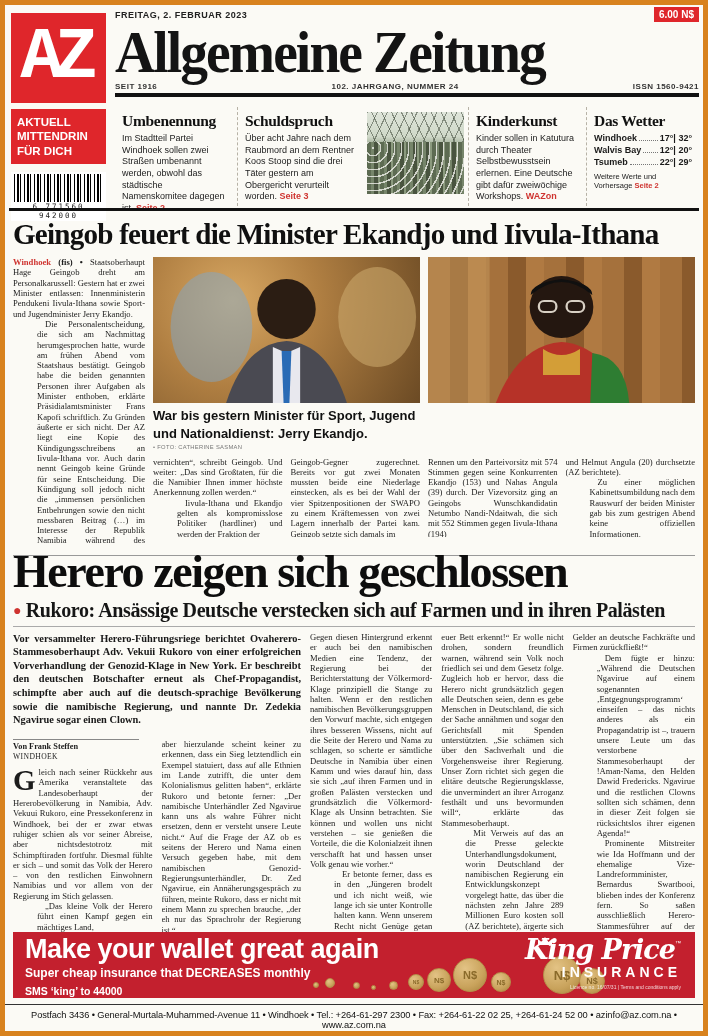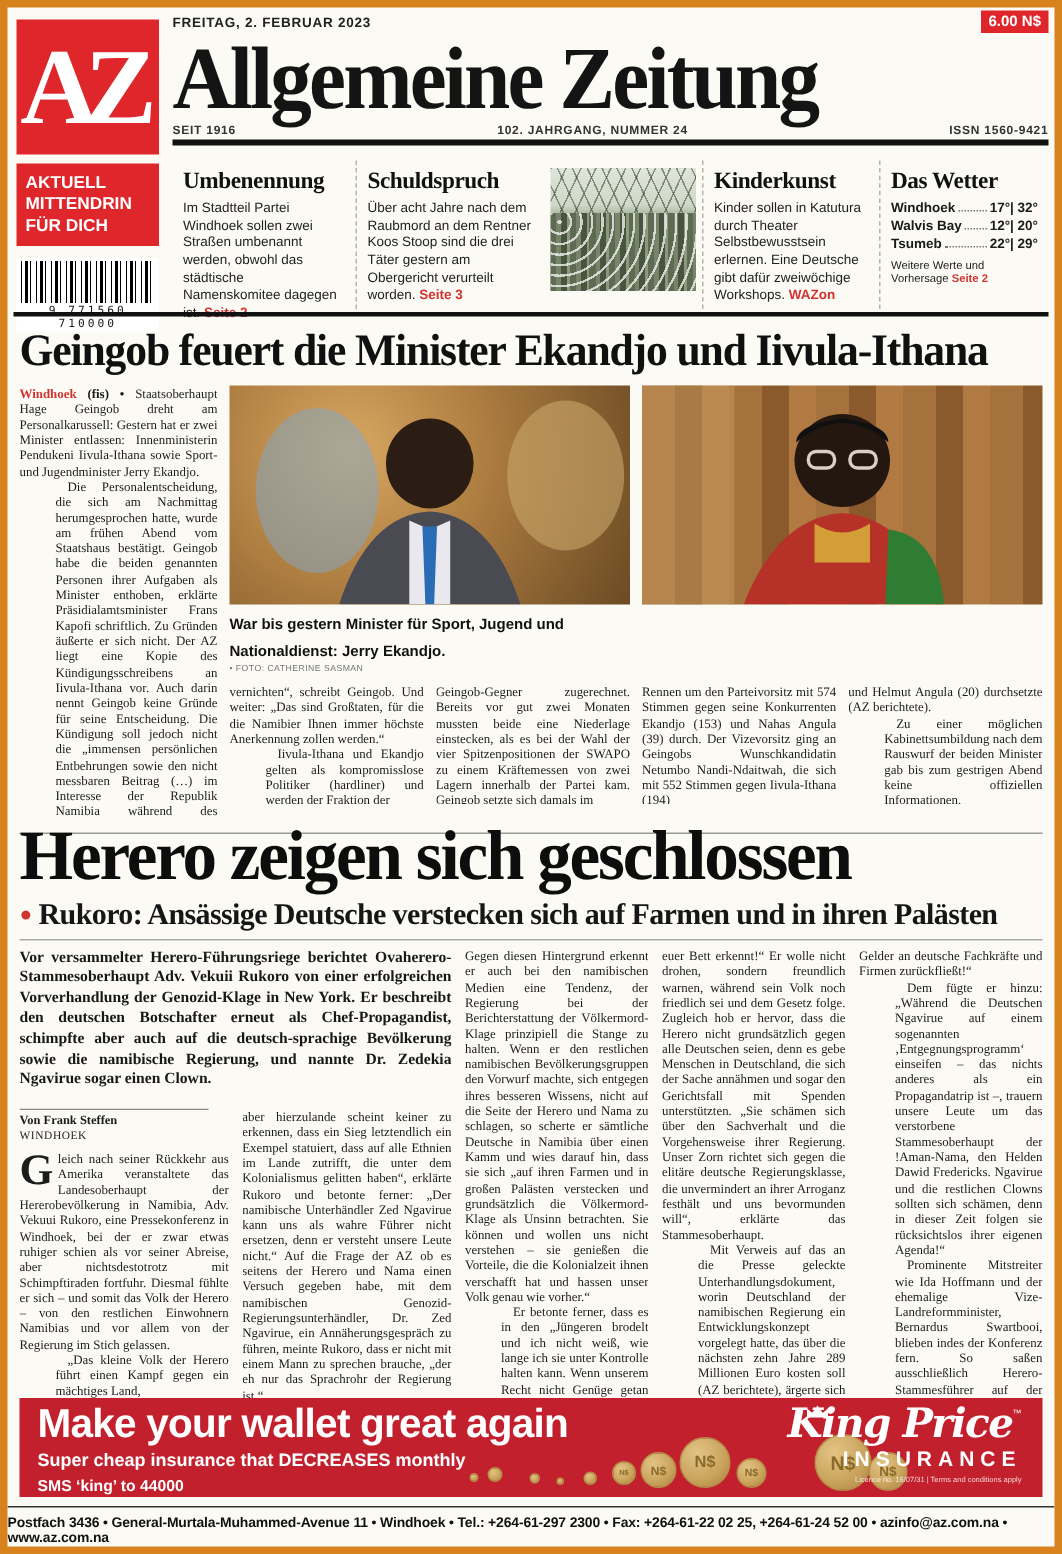--- a/index.html
+++ b/index.html
@@ -7,21 +7,21 @@
   .page {
     position:relative; width:708px; height:1036px; margin:0 auto;
     background:#fbfaf5; border:5px solid #d8821e; overflow:hidden;
     color:#1a1a1a;
   }
   
   .header { position:relative; height:100px; }
   .az-logo {
     position:absolute; left:6px; top:8px; width:95px; height:90px;
     background:#df262b; color:#fff; display:flex; align-items:center; justify-content:center;
-    font-family:Liberation Serif, serif; font-weight:bold; font-size:72px; letter-spacing:-9px;
+    font-family:Liberation Mono, monospace; font-weight:bold; font-size:72px; letter-spacing:-9px;
     padding-right:8px;
   }
   .head-right { position:absolute; left:110px; top:2px; right:4px; }
   .topline { display:flex; justify-content:space-between; align-items:flex-start; height:16px; }
   .date { font-size:9px; font-weight:bold; letter-spacing:0.5px; color:#222; padding-top:3px; }
   .price { background:#df262b; color:#fff; font-size:10px; font-weight:bold; padding:2px 5px; }
   .masthead {
     font-family:"Liberation Serif", serif; font-weight:bold; font-size:59px; color:#141414;
     white-space:nowrap; letter-spacing:-2px; line-height:1.0;
     transform:scaleX(0.94); transform-origin:left center;
@@ -83,21 +83,21 @@
   .bodytext p + p { text-indent:8px;margin-left:24px; }
   .a1-col1 { width:132px; flex:none; height:290px; overflow:hidden; }
   .a1-right { flex:1; }
   .photos { display:flex; gap:8px; }
   figure { flex:1; }
   .photo { height:146px; position:relative; overflow:hidden; }
   .photo svg { position:absolute; inset:0; }
   .photo1 { background:radial-gradient(circle at 30% 30%, #d8a863 0%, #b07f42 40%, #6b4a24 100%); }
   .photo2 { background:repeating-linear-gradient(90deg,#a5713c 0 22px,#8a5a2c 22px 40px,#b07a42 40px 58px); }
   figcaption { margin-top:3px; }
-  .cap-main { font-size:10px; font-weight:bold; line-height:1.25; color:#111; display:inline; }
+  .cap-main { font-size:13px; font-weight:bold; line-height:1.25; color:#111; display:inline; }
   .cap-credit { font-size:5.8px; color:#777; letter-spacing:0.3px; display:block; margin-top:1px; }
   .a1-cols { display:flex; gap:8px; margin-top:7px; }
   .a1-cols .col { flex:1; height:80px; overflow:hidden; }
   .dateline-loc { color:#cf3430; font-weight:bold; }
   .dateline-credit { font-weight:bold; }
   .a1-rule { border-bottom:1px solid #999; margin-top:8px; }
   
   .article2 { position:absolute; left:8px; right:8px; top:543px; }
   .a2-headline {
     font-family:"Liberation Serif", serif; font-weight:bold; font-size:47px; color:#0d0d0d;
@@ -135,21 +135,21 @@
           border:1px solid #b5904a; color:#8a6a2a; font-weight:bold; display:flex; align-items:center; justify-content:center; }
   .brand { position:absolute; right:14px; top:4px; text-align:right; }
   .brand-script { font-family:"DejaVu Serif", serif; font-style:italic; font-weight:bold; font-size:27px; line-height:1.0; letter-spacing:-1px; }
   .brand-tm { font-size:6px; vertical-align:14px; }
   .brand-sub { font-size:14px; font-weight:bold; letter-spacing:4px; margin-top:1px; }
   .brand-license { font-size:5px; opacity:0.8; margin-top:4px; }
   .crown { position:absolute; right:128px; top:0px; }
   
   .footer {
     position:absolute; left:0px; right:0px; top:999px; border-top:1.5px solid #333;
-    font-size:9.3px; font-weight:bold; padding-top:5px; color:#111;
+    font-size:9.3px; font-weight:normal; text-align:center; padding-top:5px; color:#111;
     letter-spacing:-0.1px;
   }
 </style>
 </head>
 <body>
 
 <div class="page">
 
   <div class="header">
     <div class="az-logo">AZ</div>
@@ -164,21 +164,21 @@
         <span>102. JAHRGANG, NUMMER 24</span>
         <span>ISSN 1560-9421</span>
       </div>
     </div>
   </div>
 
   <div class="left-rail">
     <div class="slogan">Aktuell Mittendrin Für Dich</div>
     <div class="barcode-box">
       <div class="barcode"></div>
-      <div class="barcode-num">9 771560 710000</div>
+      <div class="barcode-num">6 771560 942000</div>
     </div>
   </div>
 
   <div class="teasers">
     <div class="teaser" style="width:122px;">
       <h3>Umbenennung</h3>
       <p><span>Im Stadtteil Partei Windhoek sollen zwei Straßen umbenannt werden, obwohl das städtische Namenskomitee dagegen ist. </span><span class="red-link">Seite 2</span></p>
     </div>
     <div class="teaser" style="width:126px;">
       <h3>Schuldspruch</h3>

